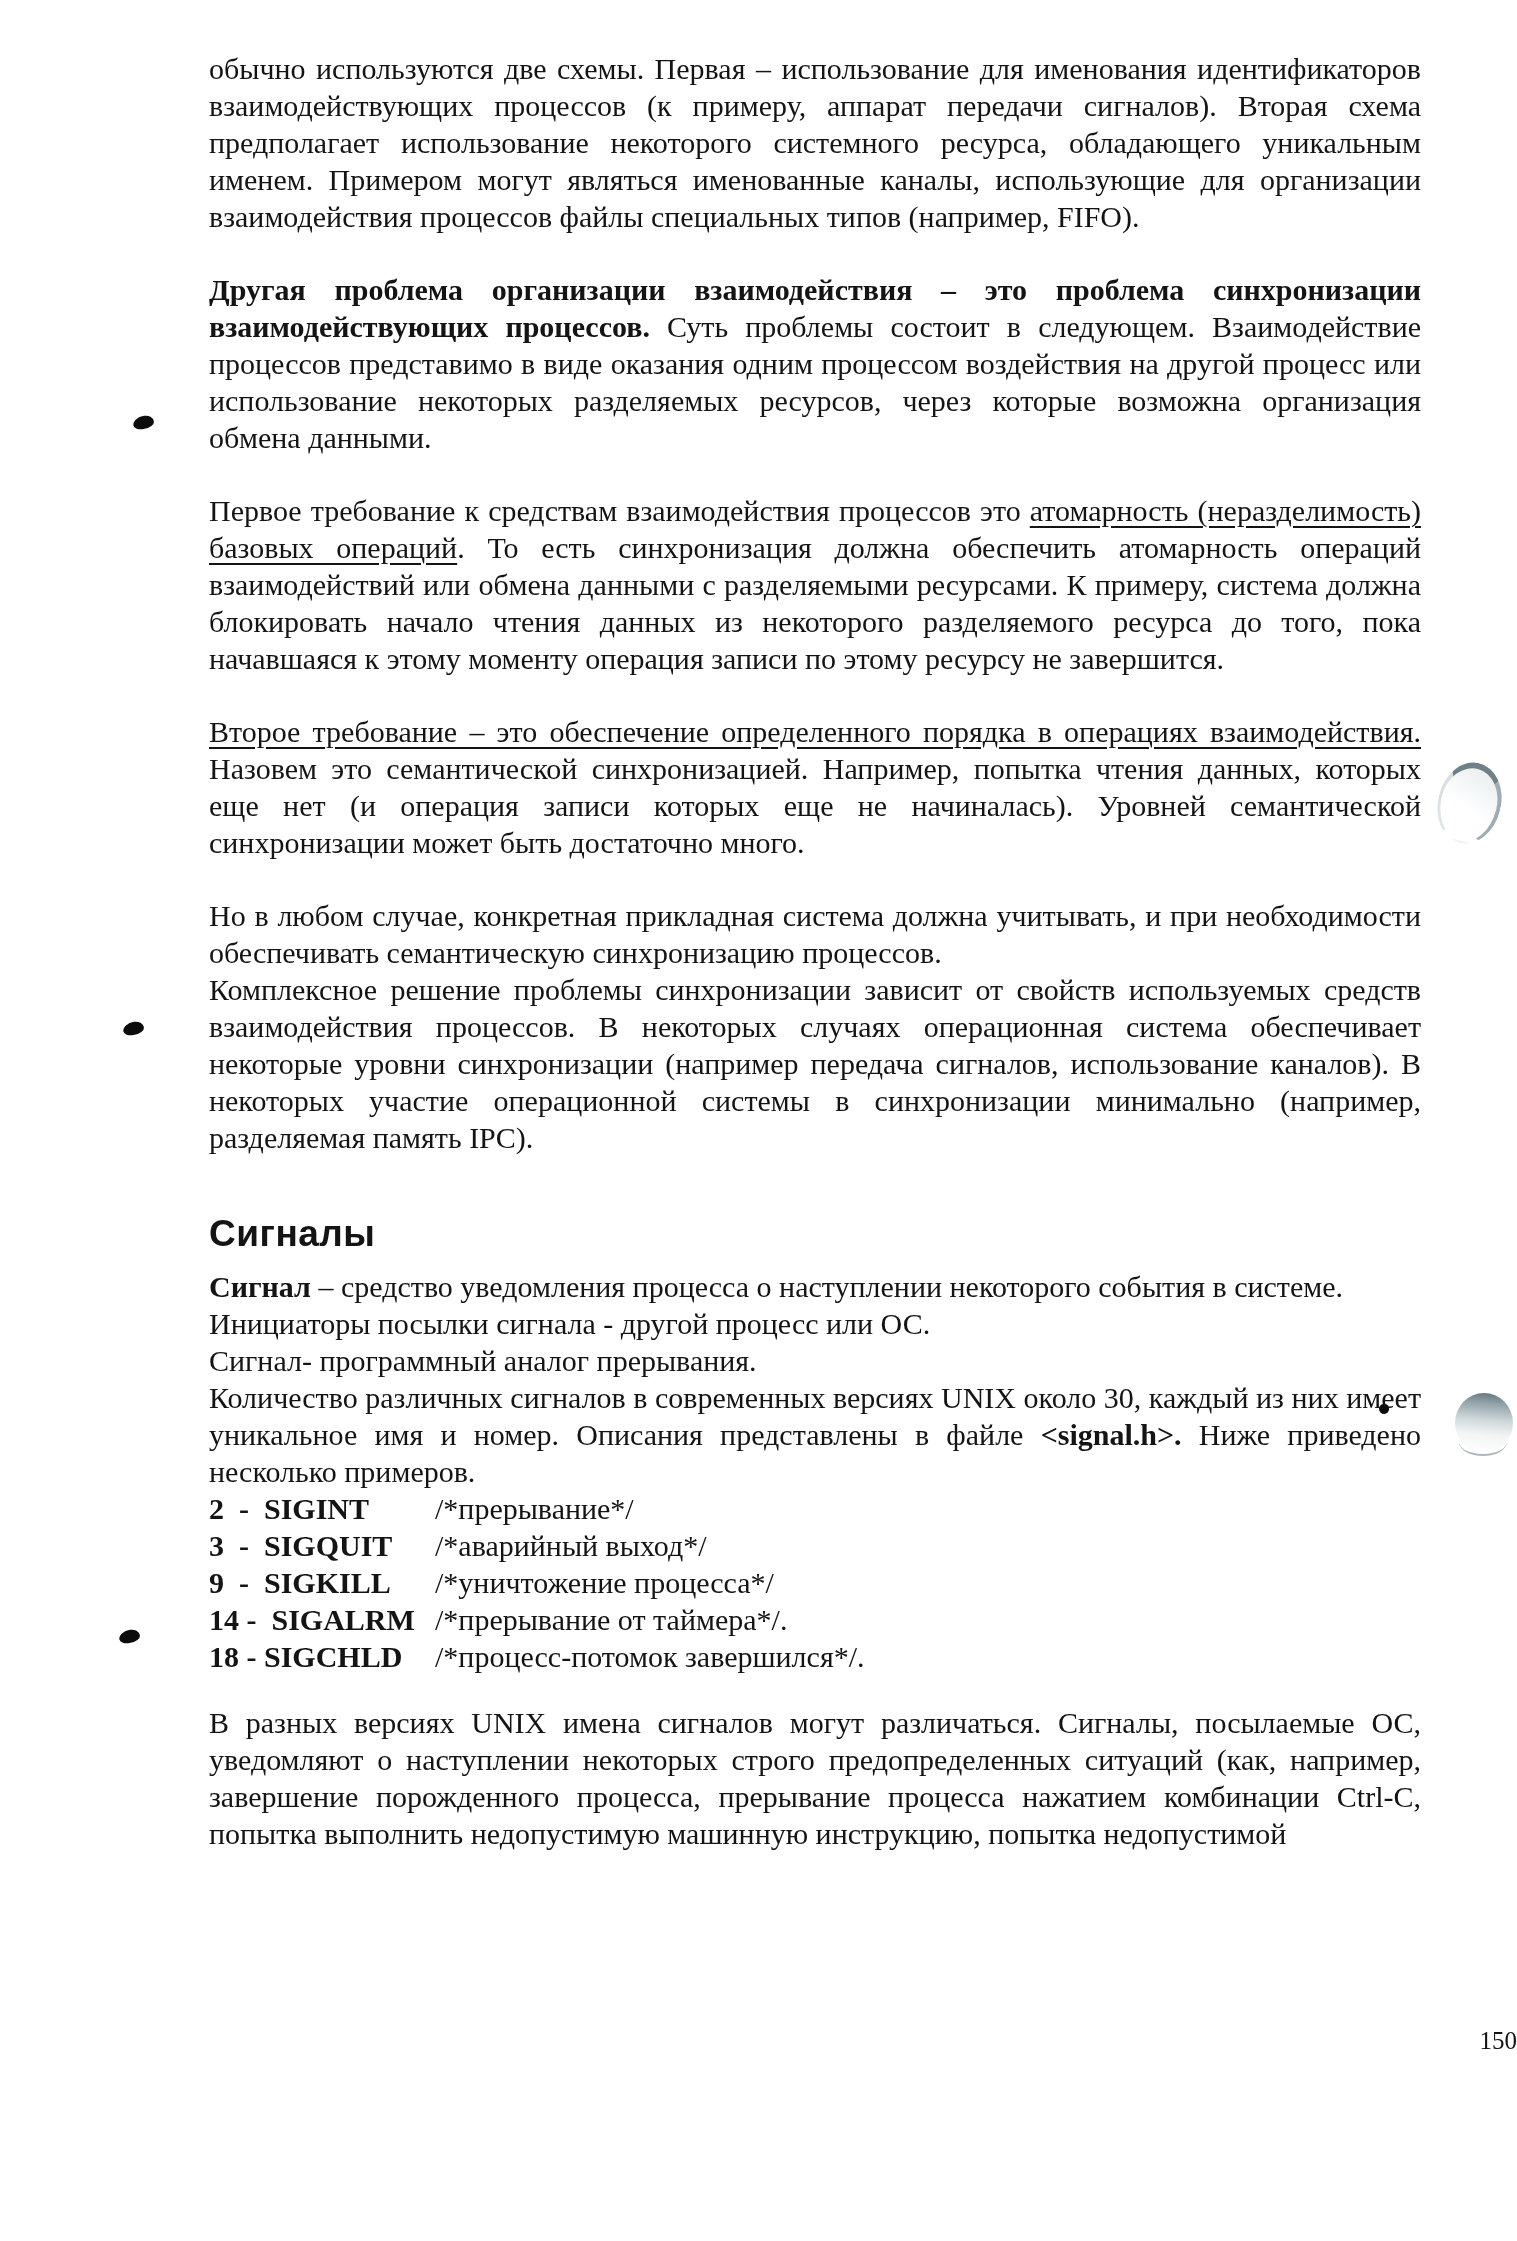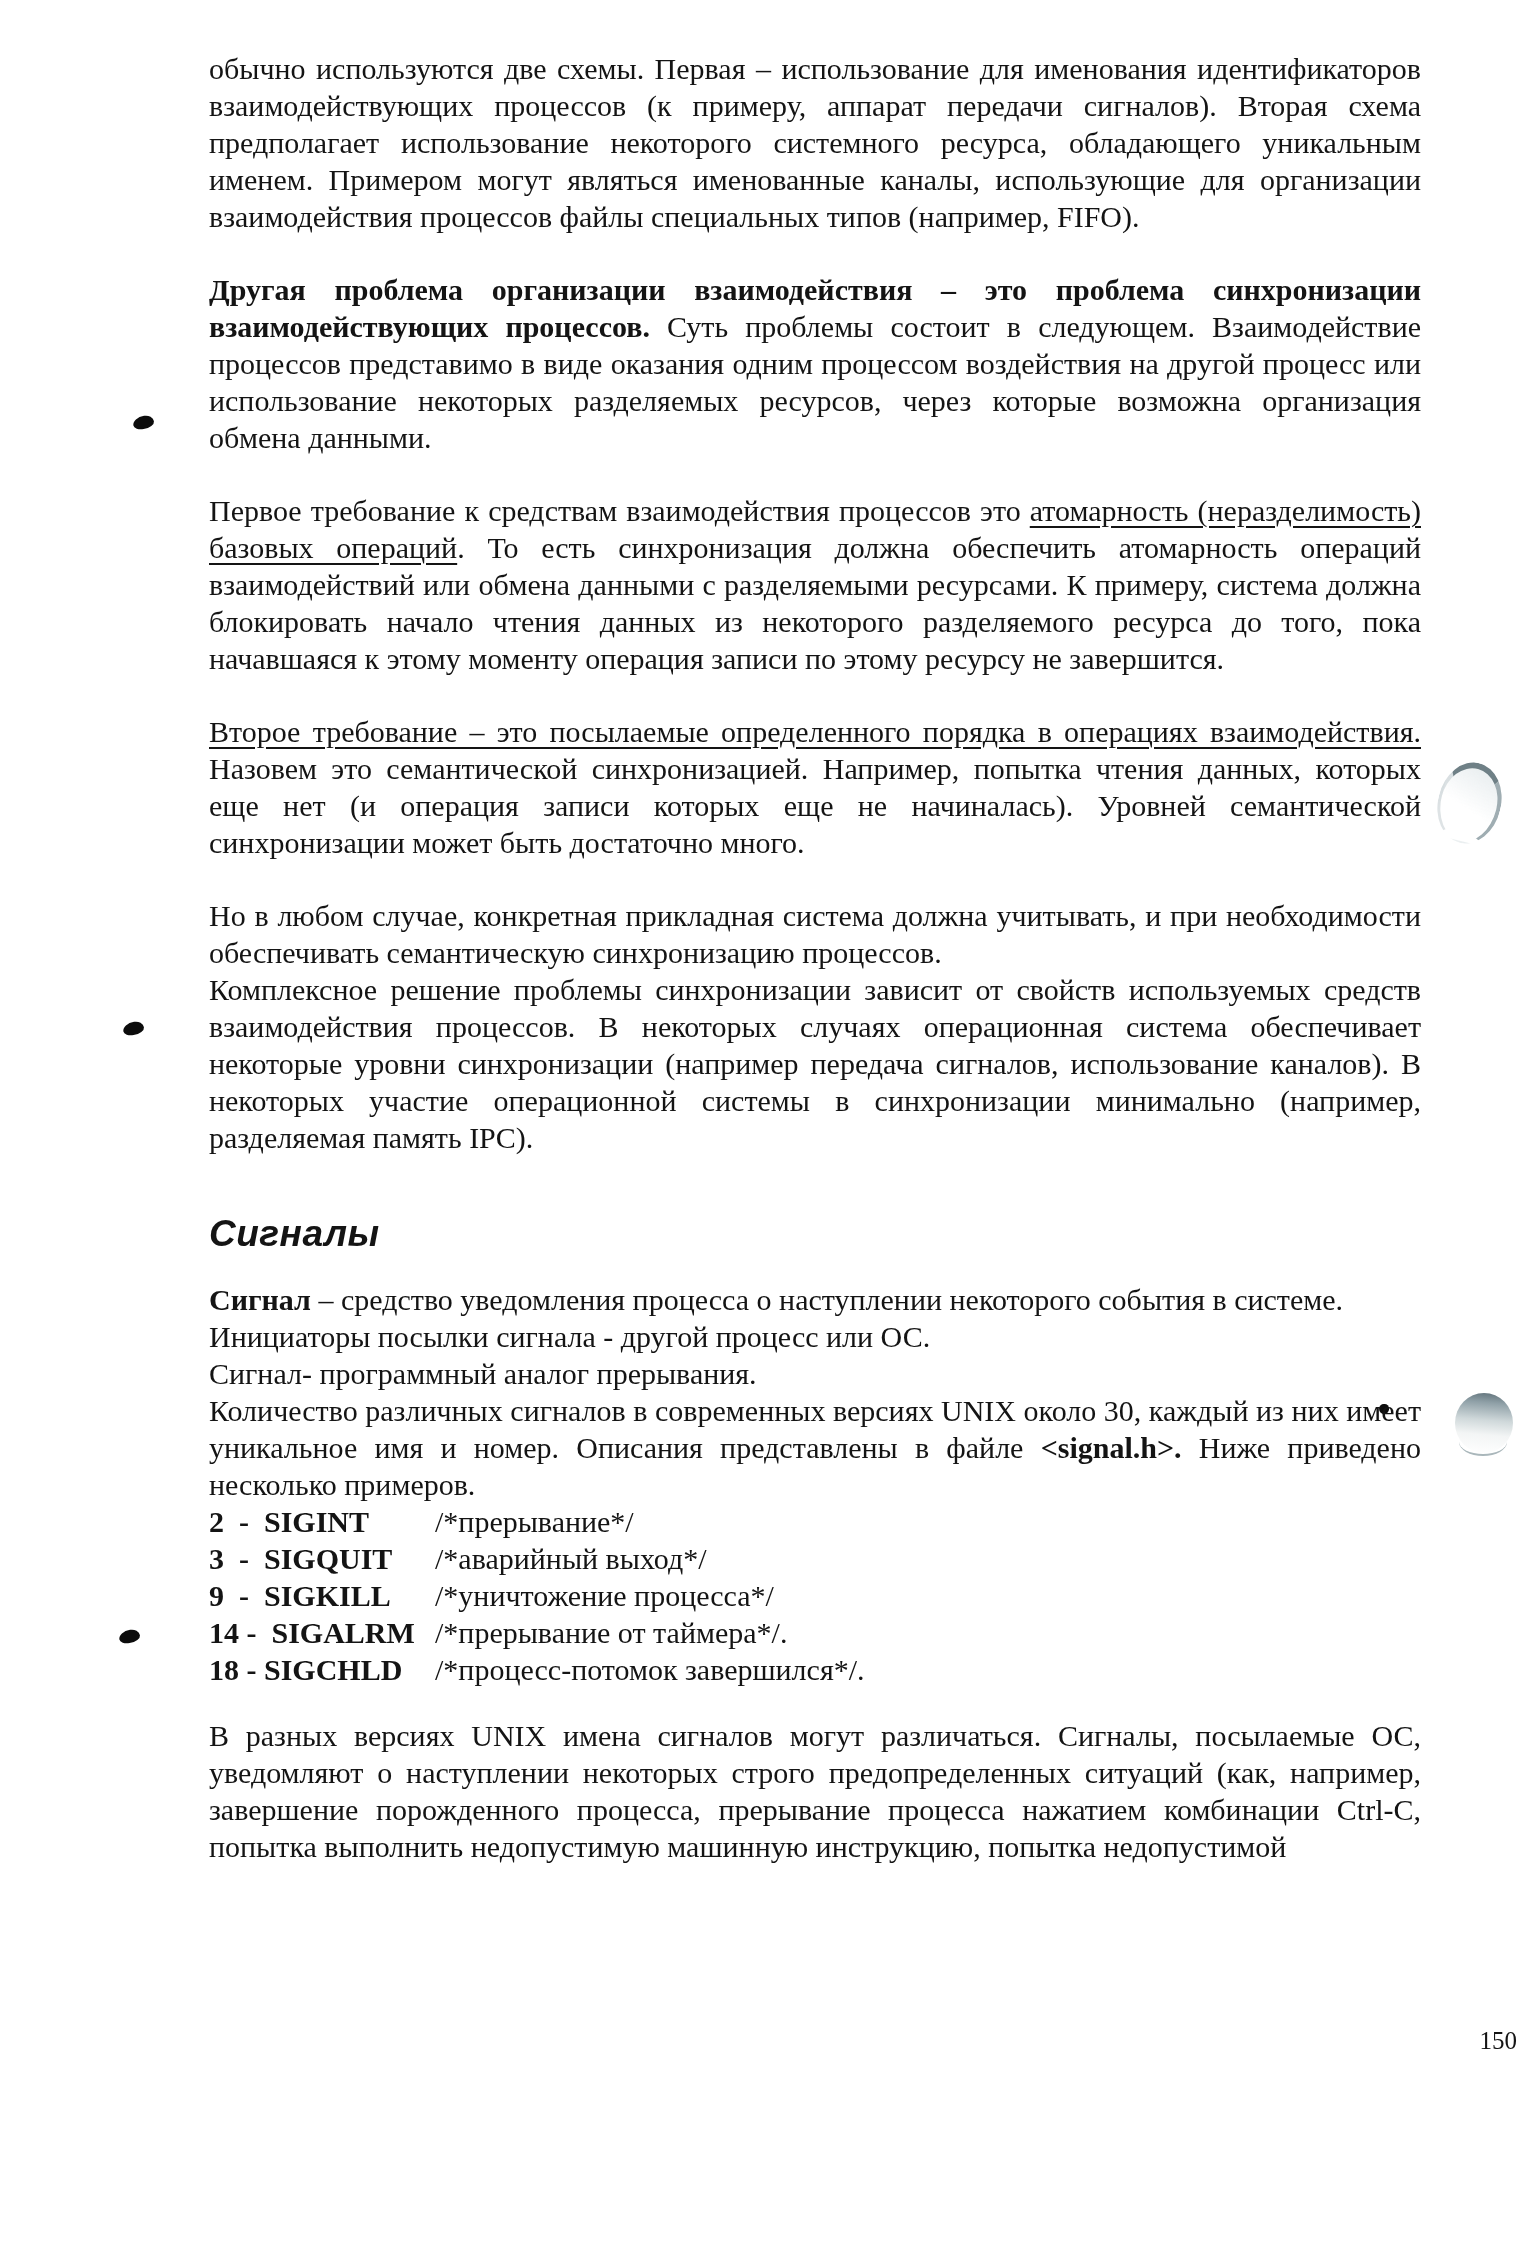--- a/index.html
+++ b/index.html
@@ -32,24 +32,23 @@
   .para.last-flush {
     margin-bottom: 0;
   }
   .b { font-weight: bold; margin-top: 24px; }
   .ul {
     text-decoration: underline;
     text-decoration-thickness: 2px;
     text-underline-offset: 5px;
   }
   .section-heading {
-    margin: 56px 0 25px 0;
+    margin: 56px 0 12px 0;
     font-family: "Liberation Sans", "DejaVu Sans", sans-serif;
     font-weight: bold;
-    font-style: italic;
     font-size: 37px;
     line-height: 44px;
     letter-spacing: 0.5px;
   }
   .line { margin: 0; }
   .sig-row { margin: 0; }
   .sig-label {
     display: inline-block;
     min-width: 226px;
     font-weight: bold;
@@ -142,21 +141,21 @@
 
     <p class="para">
       <span class="b">Другая проблема организации взаимодействия – это проблема синхронизации взаимодействующих процессов.</span><span> Суть проблемы состоит в следующем. Взаимодействие процессов представимо в виде оказания одним процессом воздействия на другой процесс или использование некоторых разделяемых ресурсов, через которые возможна организация обмена данными.</span>
     </p>
 
     <p class="para">
       <span>Первое требование к средствам взаимодействия процессов это </span><span class="ul">атомарность (неразделимость) базовых операций</span><span>. То есть синхронизация должна обеспечить атомарность операций взаимодействий или обмена данными с разделяемыми ресурсами. К примеру, система должна блокировать начало чтения данных из некоторого разделяемого ресурса до того, пока начавшаяся к этому моменту операция записи по этому ресурсу не завершится.</span>
     </p>
 
     <p class="para">
-      <span class="ul">Второе требование – это посылаемые определенного порядка в операциях взаимодействия.</span><span> Назовем это семантической синхронизацией. Например, попытка чтения данных, которых еще нет (и операция записи которых еще не начиналась). Уровней семантической синхронизации может быть достаточно много.</span>
+      <span class="ul">Второе требование – это обеспечение определенного порядка в операциях взаимодействия.</span><span> Назовем это семантической синхронизацией. Например, попытка чтения данных, которых еще нет (и операция записи которых еще не начиналась). Уровней семантической синхронизации может быть достаточно много.</span>
     </p>
 
     <p class="para last-flush">
       <span>Но в любом случае, конкретная прикладная система должна учитывать, и при необходимости обеспечивать семантическую синхронизацию процессов.</span>
     </p>
 
     <p class="para">
       <span>Комплексное решение проблемы синхронизации зависит от свойств используемых средств взаимодействия процессов. В некоторых случаях операционная система обеспечивает некоторые уровни синхронизации (например передача сигналов, использование каналов). В некоторых участие операционной системы в синхронизации минимально (например, разделяемая память IPC).</span>
     </p>
 

